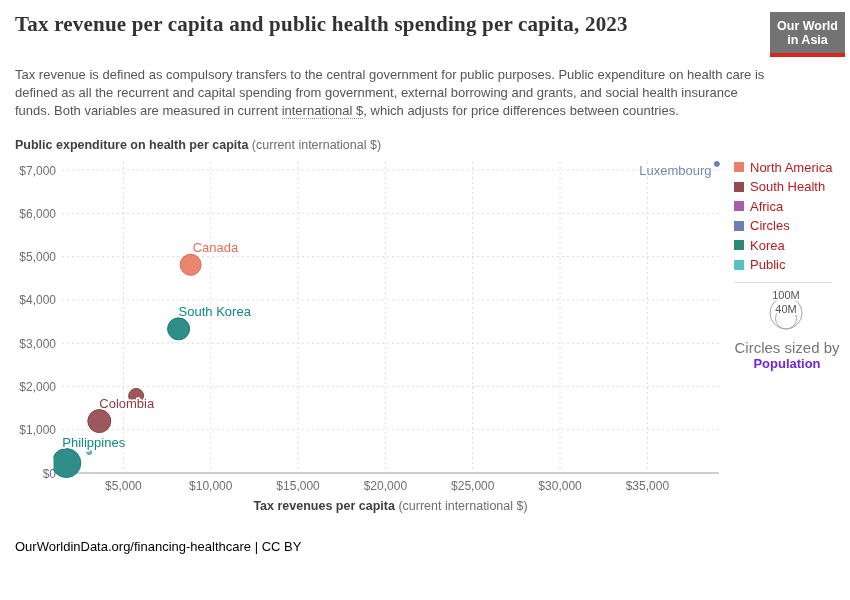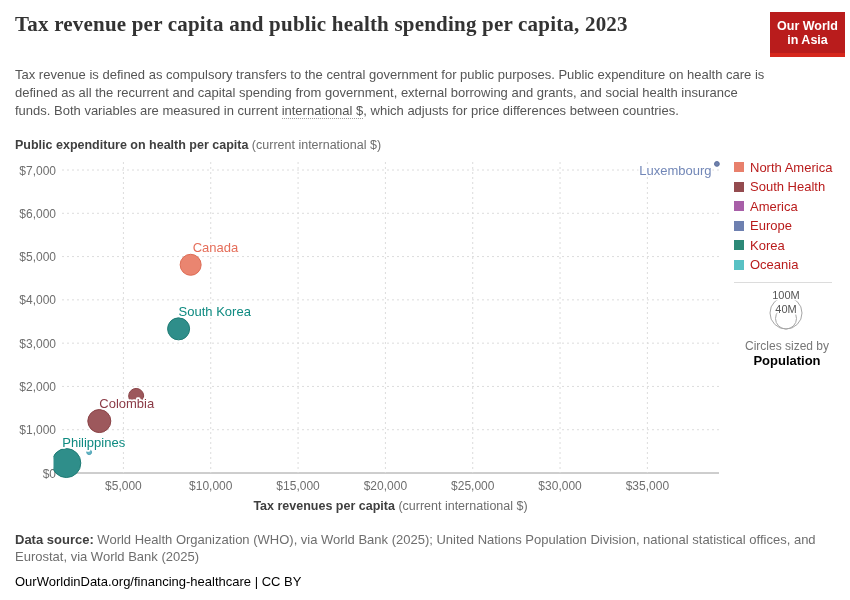--- a/index.html
+++ b/index.html
@@ -1,35 +1,35 @@
 <!DOCTYPE html>
 <html><head>
 <meta charset="utf-8">
 <style>
   html,body{margin:0;padding:0;background:#fff;}
   .page{position:relative;width:850px;height:600px;background:#ffffff;overflow:hidden;
         font-family:"Liberation Sans","DejaVu Sans",sans-serif;}
   .title{position:absolute;left:15px;top:12px;width:745px;
          font-family:"Liberation Serif","DejaVu Serif",serif;
          font-size:21px;font-weight:700;color:#333;letter-spacing:.2px;}
-  .logo{position:absolute;left:770px;top:12px;width:75px;height:41px;background:#b91c1c;
+  .logo{position:absolute;left:770px;top:12px;width:75px;height:41px;background:#737373;
         border-bottom:4px solid #D6271C;color:#fff;font-size:12.5px;font-weight:700;
         display:flex;flex-direction:column;align-items:center;justify-content:center;
         line-height:14px;cursor:pointer;}
   .subtitle{position:absolute;left:15px;top:66px;width:758px;font-size:13px;line-height:1.38;
             color:#555;}
   .dotted-term{border-bottom:1px dotted #9a9a9a;}
   svg.chart{position:absolute;left:0;top:0;width:850px;height:600px;}
   .legend{position:absolute;left:734px;top:160px;width:114px;}
   .legend-item{display:flex;align-items:center;height:14px;margin-bottom:5.5px;cursor:pointer;}
   .legend-swatch{width:10px;height:10px;margin-right:6px;flex:0 0 auto;}
   .legend-label{font-size:13px;color:#b91c1c;white-space:nowrap;}
   .legend-divider{width:98px;border-top:1px solid #dcdcdc;margin:10px 0 2px 0;}
-  .size-caption{width:106px;text-align:center;font-size:12px;color:#777;margin-top:2px;}
-  .size-caption-bold{width:106px;text-align:center;font-size:13px;font-weight:700;color:#000000;}
+  .size-caption{width:106px;text-align:center;font-size:15px;color:#777;margin-top:2px;}
+  .size-caption-bold{width:106px;text-align:center;font-size:13px;font-weight:700;color:#6d28d9;}
   .footer{position:absolute;left:15px;top:531px;width:818px;font-size:13px;line-height:1.33;
           color:#6e6e6e;}
   .footer b{color:#3f3f3f;}
   .footer-link{margin-top:7px;color:#000000;cursor:pointer;}
 </style>
 </head>
 <body>
 
 <div class="page">
 
@@ -101,44 +101,43 @@
         <div class="legend-item">
           <span class="legend-swatch" style="background: rgb(232, 128, 108);"></span>
           <span class="legend-label">North America</span>
         </div>
         <div class="legend-item">
           <span class="legend-swatch" style="background: rgb(148, 75, 79);"></span>
           <span class="legend-label">South Health</span>
         </div>
         <div class="legend-item">
           <span class="legend-swatch" style="background: rgb(168, 95, 168);"></span>
-          <span class="legend-label">America</span>
+          <span class="legend-label">Africa</span>
         </div>
         <div class="legend-item">
           <span class="legend-swatch" style="background: rgb(110, 128, 176);"></span>
-          <span class="legend-label">Europe</span>
+          <span class="legend-label">Circles</span>
         </div>
         <div class="legend-item">
           <span class="legend-swatch" style="background: rgb(44, 137, 119);"></span>
           <span class="legend-label">Korea</span>
         </div>
         <div class="legend-item">
           <span class="legend-swatch" style="background: rgb(88, 193, 196);"></span>
-          <span class="legend-label">Oceania</span>
+          <span class="legend-label">Public</span>
         </div>
       </div>
     <div class="legend-divider"></div>
     <svg id="size-legend" width="112" height="48">
         <circle cx="52" cy="28" r="16" fill="none" stroke="#a6a6a6" stroke-width="1"></circle>
         <circle cx="52" cy="33.5" r="10.5" fill="none" stroke="#a6a6a6" stroke-width="1"></circle>
         <text x="52" y="14" text-anchor="middle" font-size="11" fill="#555" stroke="#fff" stroke-width="3" paint-order="stroke">100M</text>
         <text x="52" y="28" text-anchor="middle" font-size="11" fill="#555" stroke="#fff" stroke-width="3" paint-order="stroke">40M</text>
       </svg>
     <div class="size-caption">Circles sized by</div>
     <div class="size-caption-bold">Population</div>
   </div>
 
   <div class="footer">
-    <div><b>Data source:</b><span> World Health Organization (WHO), via World Bank (2025); United Nations Population Division, national statistical offices, and Eurostat, via World Bank (2025)</span></div>
     <div class="footer-link">OurWorldinData.org/financing-healthcare | CC BY</div>
   </div>
 
 </div>
 
 </body></html>

